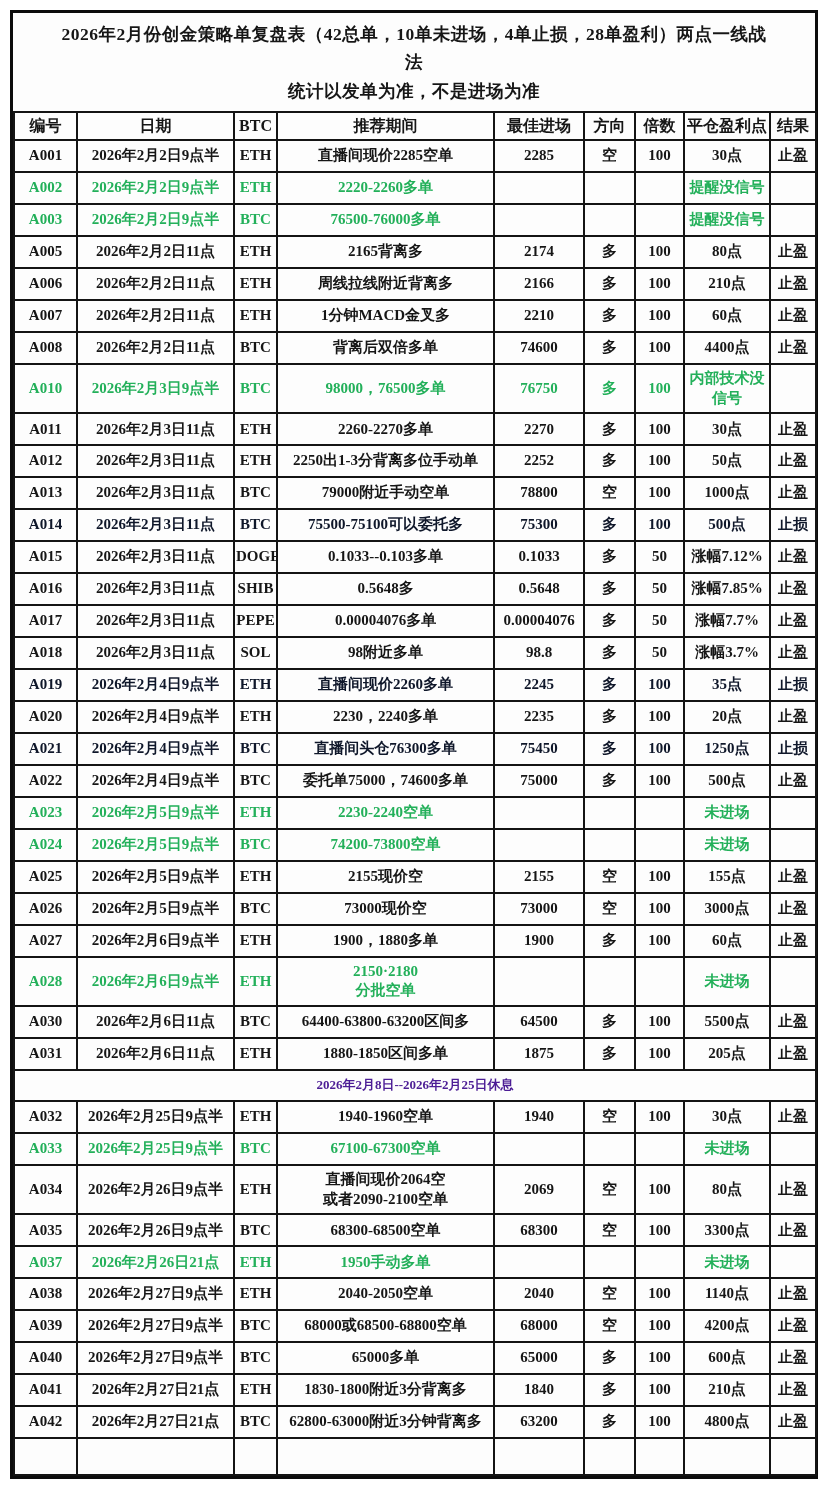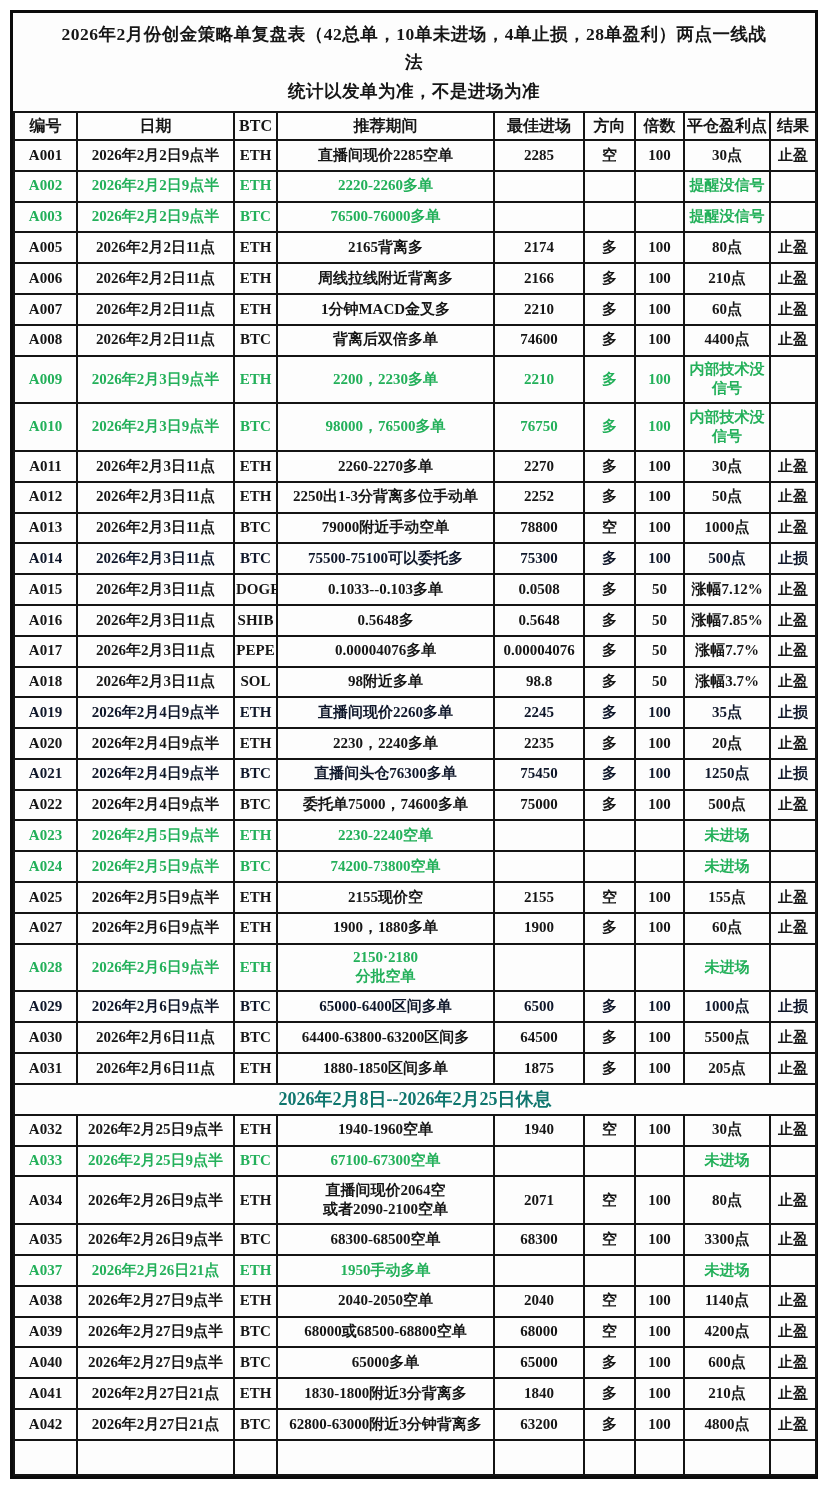--- a/index.html
+++ b/index.html
@@ -52,22 +52,22 @@
     padding: 2px 1px;
     height: 29px;
     white-space: pre-line;
     overflow: hidden;
   }
   thead th { font-size: 16px; height: 28px; }
   tr.c-g td { color: #23b05a; }
   tr.c-r td { color: #0f172a; }
   tr.c-k td { color: #161616; }
   td.break {
-    color: #0f766e;
-    font-size: 18px;
+    color: #4c1d95;
+    font-size: 13px;
     height: 28px;
   }
   tr.empty-row td { height: 33px; }
 </style>
 </head>
 <body>
 
 <div class="sheet">
   <div class="frame">
     <div class="title-block">
@@ -171,43 +171,31 @@
             <td>2026年2月2日11点</td>
             <td>BTC</td>
             <td>背离后双倍多单</td>
             <td>74600</td>
             <td>多</td>
             <td>100</td>
             <td>4400点</td>
             <td>止盈</td>
           </tr>
           <tr class="c-g">
-            <td>A009</td>
+            <td>A010</td>
             <td>2026年2月3日9点半</td>
-            <td>ETH</td>
-            <td>2200，2230多单</td>
-            <td>2210</td>
+            <td>BTC</td>
+            <td>98000，76500多单</td>
+            <td>76750</td>
             <td>多</td>
             <td>100</td>
             <td>内部技术没
 信号</td>
             <td></td>
           </tr>
-          <tr class="c-g">
-            <td>A010</td>
-            <td>2026年2月3日9点半</td>
-            <td>BTC</td>
-            <td>98000，76500多单</td>
-            <td>76750</td>
-            <td>多</td>
-            <td>100</td>
-            <td>内部技术没
-信号</td>
-            <td></td>
-          </tr>
           <tr class="c-k">
             <td>A011</td>
             <td>2026年2月3日11点</td>
             <td>ETH</td>
             <td>2260-2270多单</td>
             <td>2270</td>
             <td>多</td>
             <td>100</td>
             <td>30点</td>
             <td>止盈</td>
@@ -243,21 +231,21 @@
             <td>多</td>
             <td>100</td>
             <td>500点</td>
             <td>止损</td>
           </tr>
           <tr class="c-k">
             <td>A015</td>
             <td>2026年2月3日11点</td>
             <td>DOGE</td>
             <td>0.1033--0.103多单</td>
-            <td>0.0508</td>
+            <td>0.1033</td>
             <td>多</td>
             <td>50</td>
             <td>涨幅7.12%</td>
             <td>止盈</td>
           </tr>
           <tr class="c-k">
             <td>A016</td>
             <td>2026年2月3日11点</td>
             <td>SHIB</td>
             <td>0.5648多</td>
@@ -360,20 +348,31 @@
             <td>2026年2月5日9点半</td>
             <td>ETH</td>
             <td>2155现价空</td>
             <td>2155</td>
             <td>空</td>
             <td>100</td>
             <td>155点</td>
             <td>止盈</td>
           </tr>
           <tr class="c-k">
+            <td>A026</td>
+            <td>2026年2月5日9点半</td>
+            <td>BTC</td>
+            <td>73000现价空</td>
+            <td>73000</td>
+            <td>空</td>
+            <td>100</td>
+            <td>3000点</td>
+            <td>止盈</td>
+          </tr>
+          <tr class="c-k">
             <td>A027</td>
             <td>2026年2月6日9点半</td>
             <td>ETH</td>
             <td>1900，1880多单</td>
             <td>1900</td>
             <td>多</td>
             <td>100</td>
             <td>60点</td>
             <td>止盈</td>
           </tr>
@@ -382,31 +381,20 @@
             <td>2026年2月6日9点半</td>
             <td>ETH</td>
             <td>2150·2180
 分批空单</td>
             <td></td>
             <td></td>
             <td></td>
             <td>未进场</td>
             <td></td>
           </tr>
-          <tr class="c-r">
-            <td>A029</td>
-            <td>2026年2月6日9点半</td>
-            <td>BTC</td>
-            <td>65000-6400区间多单</td>
-            <td>6500</td>
-            <td>多</td>
-            <td>100</td>
-            <td>1000点</td>
-            <td>止损</td>
-          </tr>
           <tr class="c-k">
             <td>A030</td>
             <td>2026年2月6日11点</td>
             <td>BTC</td>
             <td>64400-63800-63200区间多</td>
             <td>64500</td>
             <td>多</td>
             <td>100</td>
             <td>5500点</td>
             <td>止盈</td>
@@ -446,21 +434,21 @@
             <td></td>
             <td>未进场</td>
             <td></td>
           </tr>
           <tr class="c-k">
             <td>A034</td>
             <td>2026年2月26日9点半</td>
             <td>ETH</td>
             <td>直播间现价2064空
 或者2090-2100空单</td>
-            <td>2071</td>
+            <td>2069</td>
             <td>空</td>
             <td>100</td>
             <td>80点</td>
             <td>止盈</td>
           </tr>
           <tr class="c-k">
             <td>A035</td>
             <td>2026年2月26日9点半</td>
             <td>BTC</td>
             <td>68300-68500空单</td>

